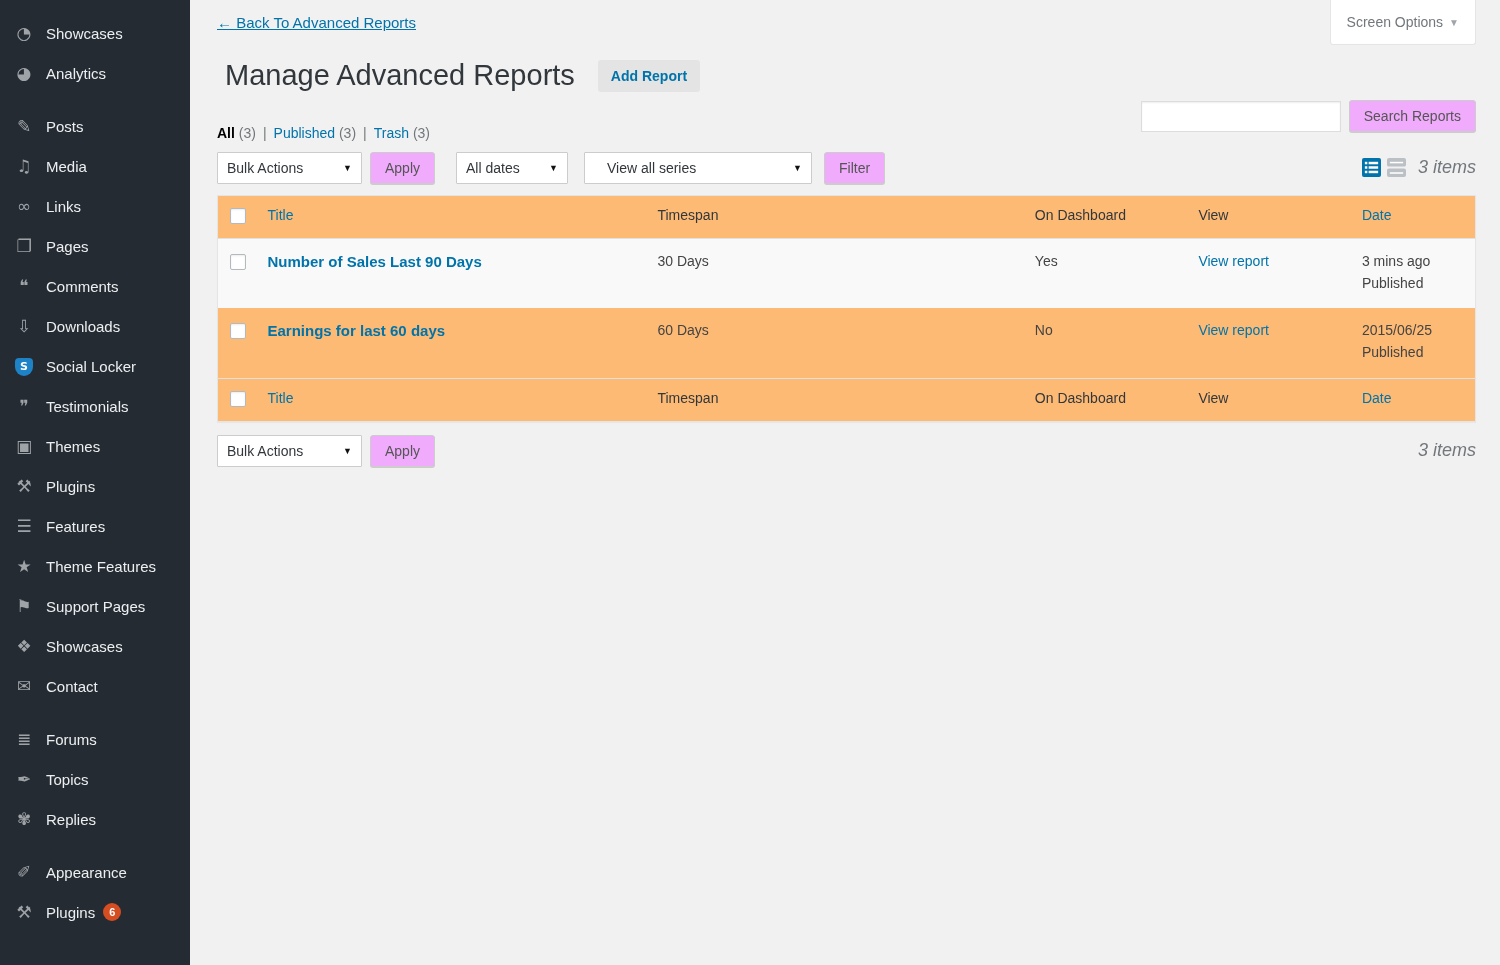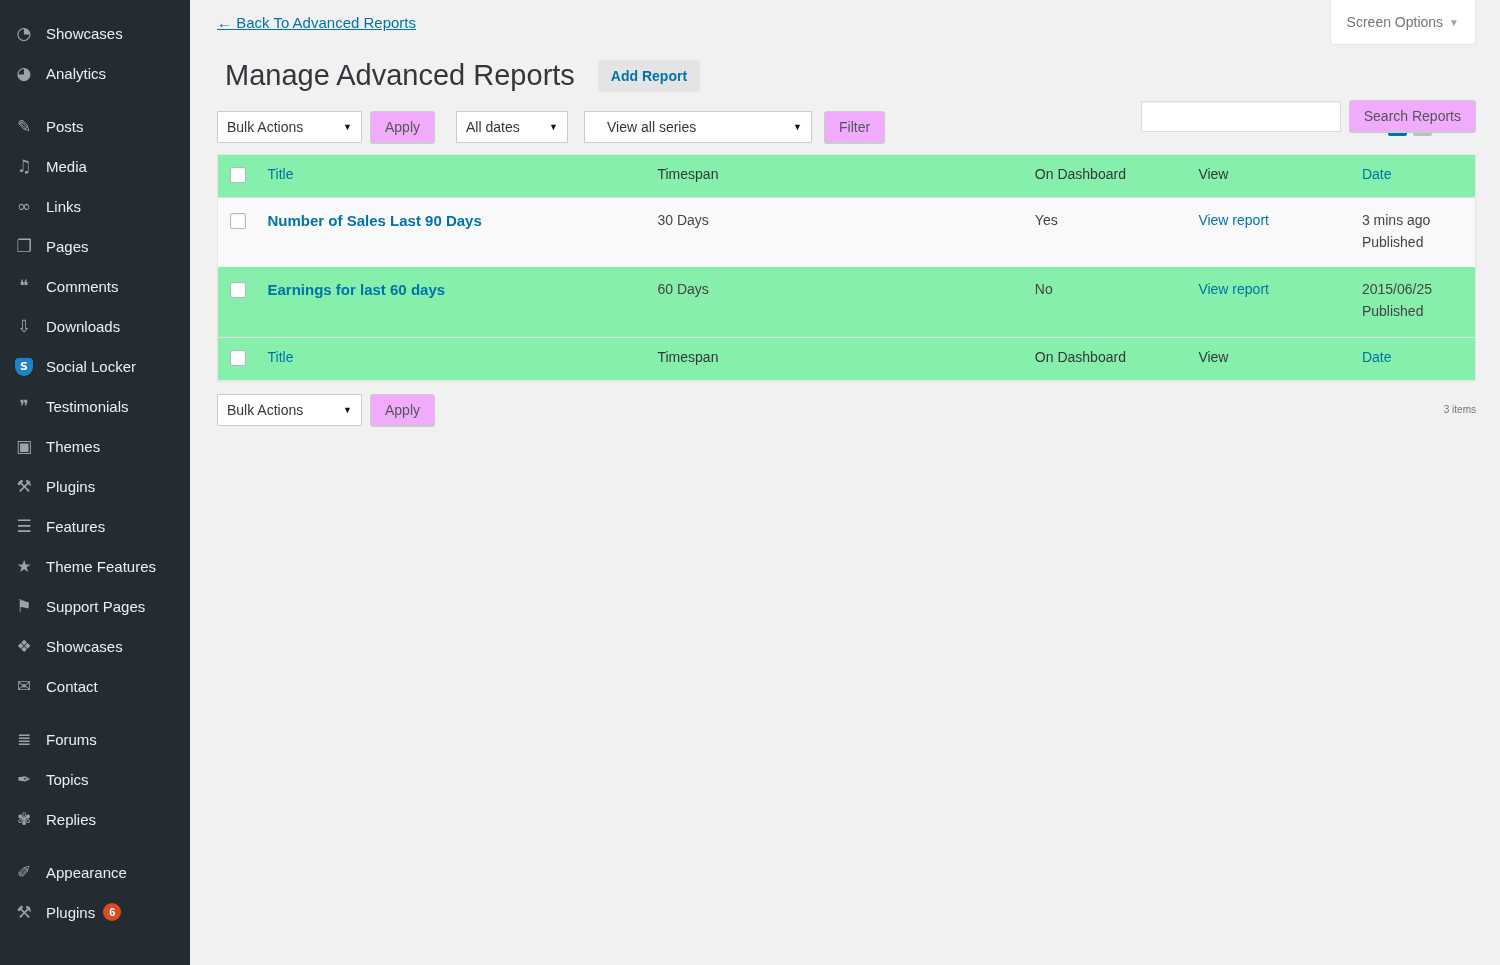--- a/index.html
+++ b/index.html
@@ -101,26 +101,26 @@
   .wpselect .caret { font-size:9px; color:#111; margin-left:12px; }
   .w-bulk { width:145px; }
   .w-dates { width:112px; margin-left:21px; }
   .w-series { width:228px; margin-left:16px;padding-left:22px; }
   .ml8 { margin-left:8px; }
   .ml12 { margin-left:12px; }
 
   .right-tools { margin-left:auto; display:flex; align-items:center; }
   .view-switch { display:flex; align-items:center; gap:6px; margin-right:12px; }
   .view-switch span { display:inline-flex; cursor:pointer; }
-  .items-count { font-size:10px; color:#72777c; }
+  .items-count { font-style:italic; font-size:18px; color:#72777c; }
 
   
   table.wp-list-table {
     width:100%; margin-top:11px; border-collapse:collapse;
-    background:#86efac; border:1px solid #e5e5e5;
+    background:#fdba74; border:1px solid #e5e5e5;
     box-shadow:0 1px 1px rgba(0,0,0,.04);
   }
   .wp-list-table th, .wp-list-table td {
     text-align:left; vertical-align:top; padding:11px 10px; font-size:14px;
   }
   .wp-list-table thead th { color:#32373c; border-bottom:1px solid #e1e1e1; font-weight:400; }
   .wp-list-table tfoot th { color:#32373c; border-top:1px solid #e1e1e1; font-weight:400; }
   .wp-list-table th.sortable { color:#0073aa; cursor:pointer; }
   .wp-list-table tbody tr { height:70px; }
   .wp-list-table tbody tr:nth-child(odd) { background:#f9f9f9; }
@@ -249,20 +249,23 @@
     <span class="caret">▼</span>
   </div>
 
   <a class="back-link">← Back To Advanced Reports</a>
 
   <div class="title-row">
     <h1 class="page-title">Manage Advanced Reports</h1>
     <button class="page-title-action">Add Report</button>
   </div>
 
+  <div class="subsubsub">
+    <a><span class="current">All</span> <span class="count">(3)</span></a><span class="sep">|</span><a><span>Published</span> <span class="count">(3)</span></a><span class="sep">|</span><a><span>Trash</span> <span class="count">(3)</span></a>
+  </div>
 
   <div class="search-box">
     <input type="text" value="" style="">
     <button class="button">Search Reports</button>
   </div>
 
   <div class="tablenav">
     <span class="wpselect w-bulk">
       <span>Bulk Actions</span>
       <span class="caret">▼</span>

